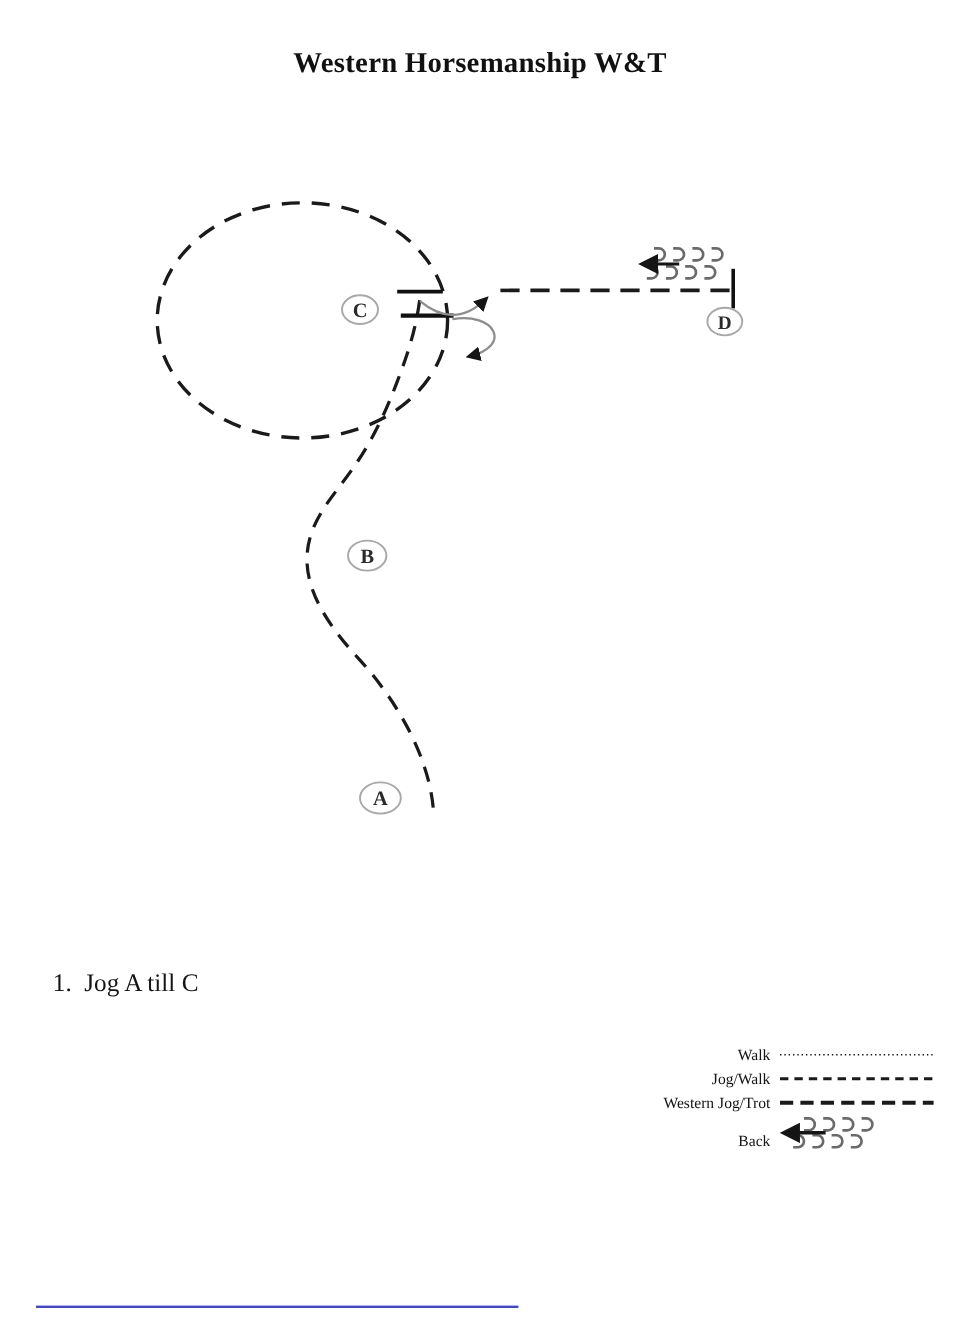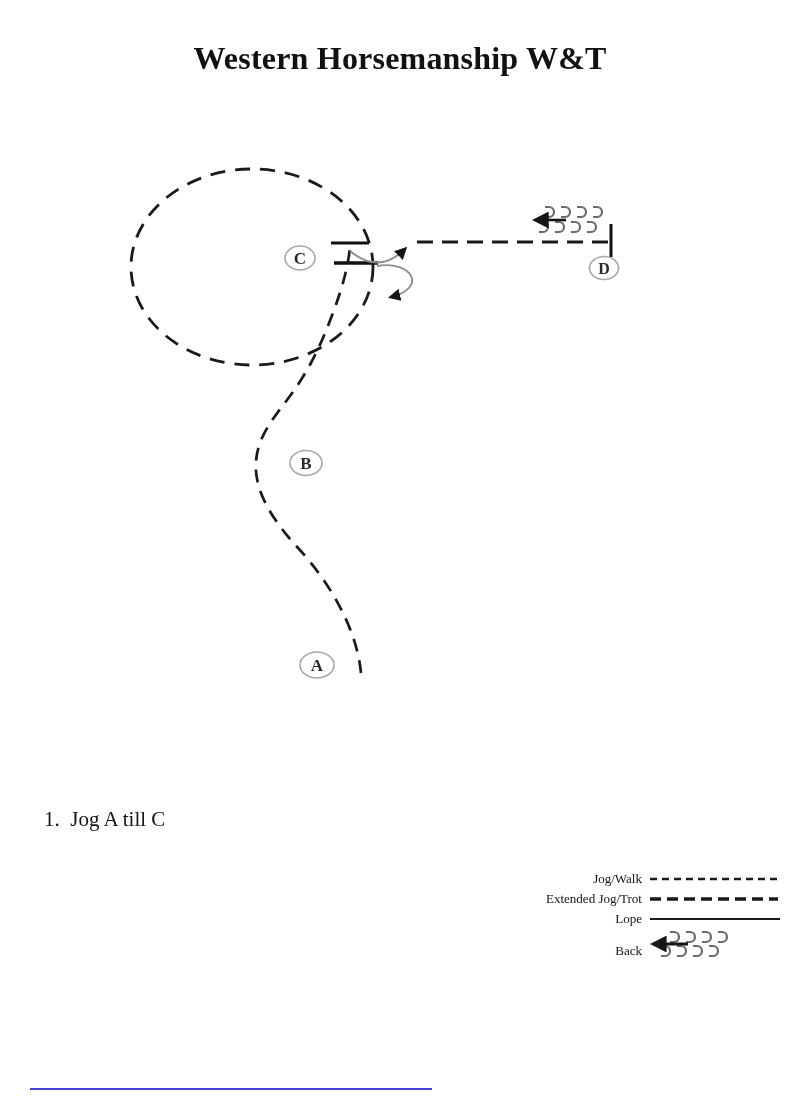--- a/index.html
+++ b/index.html
@@ -7,21 +7,21 @@
     position:relative;
     width:800px;height:1104px;
     background:#ffffff;
     font-family:"Liberation Serif","DejaVu Serif",serif;
     color:#1a1a1a;
     overflow:hidden;
   }
   .title{
     position:absolute;top:40px;left:0;width:800px;
     margin:0;text-align:center;
-    font-size:32px;font-weight:700;letter-spacing:.2px;
+    font-size:24px;font-weight:700;letter-spacing:.2px;
     color:#111;
   }
   .diagram-svg{position:absolute;top:0;left:0;width:800px;height:1104px;}
   .marker-letter{
     font-family:"Liberation Serif","DejaVu Serif",serif;
     font-weight:700;fill:#2a2a2a;
   }
   .instructions{
     position:absolute;left:24px;top:732px;width:470px;
     font-size:21px;line-height:35px;color:#141414;
@@ -108,48 +108,48 @@
   <div class="instructions">
     <div class="step">1.  Jog A till C</div>
     
     
     
     
   </div>
 
   <div class="legend">
 
+    <div class="legend-row">
+      <span class="legend-label">Walk</span>
+      <span class="legend-sample">
+        <svg width="135" height="14" viewBox="0 0 135 14">
+          <line x1="2" y1="7" x2="130" y2="7" stroke="#1a1a1a" stroke-width="1.3" stroke-dasharray="1.2 2.4"></line>
+        </svg>
+      </span>
+    </div>
 
     <div class="legend-row">
       <span class="legend-label">Jog/Walk</span>
       <span class="legend-sample">
         <svg width="135" height="14" viewBox="0 0 135 14">
           <line x1="2" y1="7" x2="132" y2="7" stroke="#1a1a1a" stroke-width="2.4" stroke-dasharray="7 5"></line>
         </svg>
       </span>
     </div>
 
     <div class="legend-row">
-      <span class="legend-label">Extended Jog/Trot</span>
+      <span class="legend-label">Western Jog/Trot</span>
       <span class="legend-sample">
         <svg width="135" height="14" viewBox="0 0 135 14">
           <line x1="2" y1="7" x2="130" y2="7" stroke="#1a1a1a" stroke-width="3.4" stroke-dasharray="11 6"></line>
         </svg>
       </span>
     </div>
 
 
-    <div class="legend-row">
-      <span class="legend-label">Lope</span>
-      <span class="legend-sample">
-        <svg width="135" height="14" viewBox="0 0 135 14">
-          <line x1="2" y1="7" x2="132" y2="7" stroke="#1a1a1a" stroke-width="2"></line>
-        </svg>
-      </span>
-    </div>
 
     <div class="legend-row tall">
       <span class="legend-label">Back</span>
       <span class="legend-sample back-sample">
         <svg width="135" height="30" viewBox="0 0 135 30">
           <g transform="translate(26,8)">
             <path d="M -4 -5 L 0 -5 A 5 5 0 0 1 0 5 L -4 5" fill="none" stroke="#6a6a6a" stroke-width="2.2"></path>
             <path d="M 12 -5 L 16 -5 A 5 5 0 0 1 16 5 L 12 5" fill="none" stroke="#6a6a6a" stroke-width="2.2"></path>
             <path d="M 28 -5 L 32 -5 A 5 5 0 0 1 32 5 L 28 5" fill="none" stroke="#6a6a6a" stroke-width="2.2"></path>
             <path d="M 44 -5 L 48 -5 A 5 5 0 0 1 48 5 L 44 5" fill="none" stroke="#6a6a6a" stroke-width="2.2"></path>

